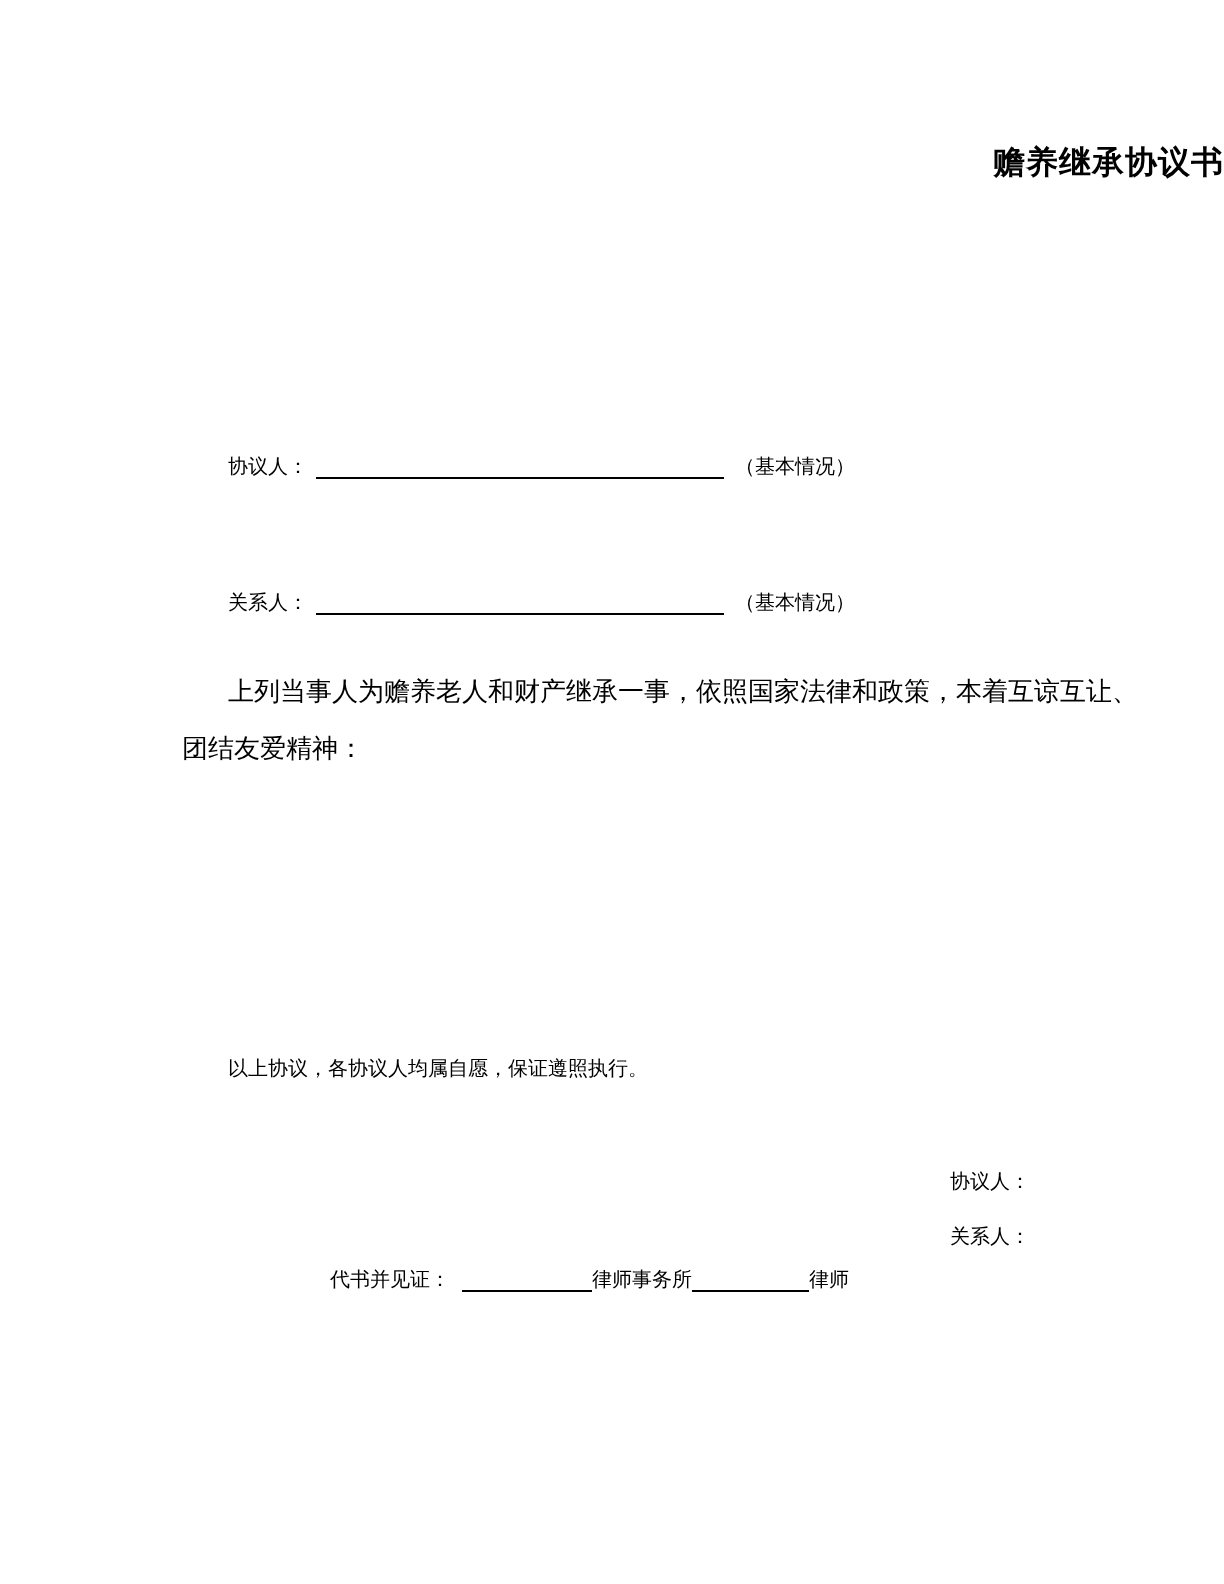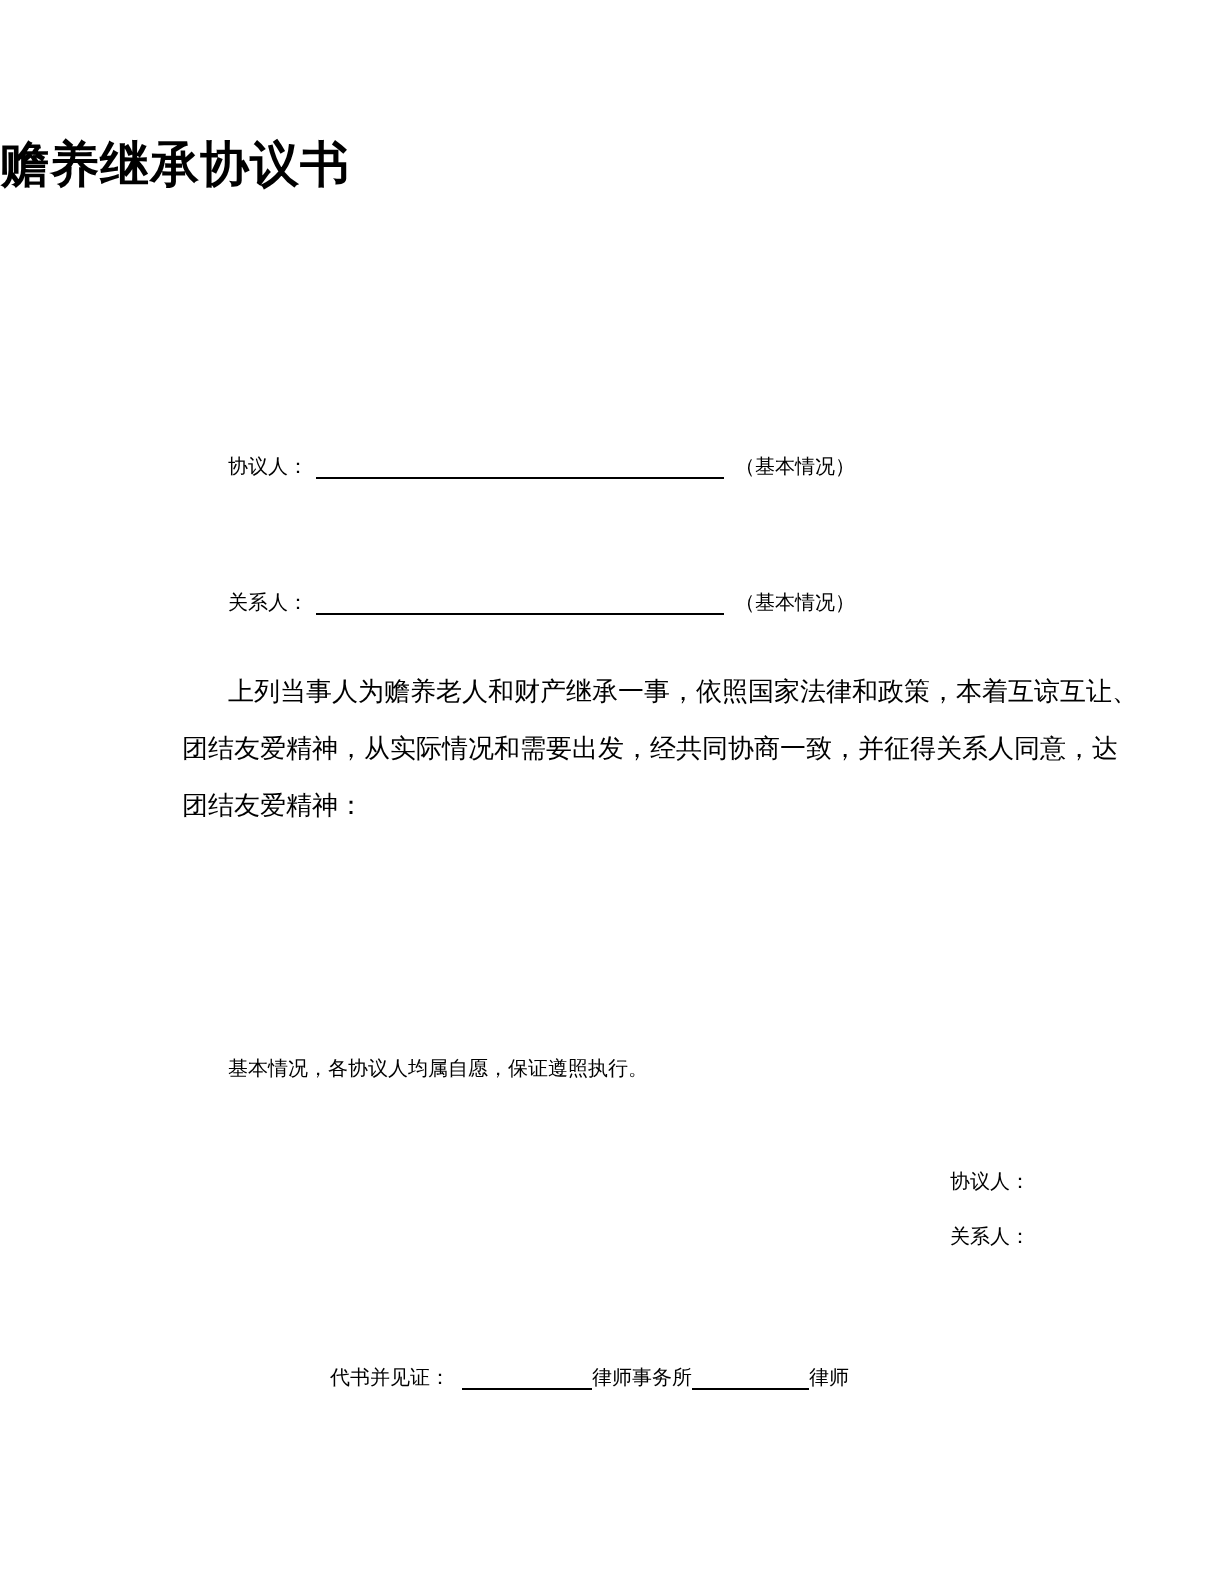--- a/index.html
+++ b/index.html
@@ -15,24 +15,24 @@
     background: #ffffff;
     color: #000000;
     font-family: "Liberation Serif", "DejaVu Serif", serif;
     overflow: hidden;
   }
   .doc-title {
     position: absolute;
     top: 134px;
     left: 0;
     width: 100%;
-    text-align: left;
-    font-family: Liberation Serif, serif;
+    text-align: right;
+    font-family: Liberation Mono, monospace;
     font-weight: 900;
-    font-size: 49px;
+    font-size: 32px;
     line-height: 62px;
     letter-spacing: 1px;
   }
   .line {
     position: absolute;
     font-size: 20px;
     line-height: 34px;
     white-space: nowrap;
   }
   .field-row-1 { top: 449px; left: 228px; }
@@ -51,46 +51,45 @@
     left: 182px;
     width: 900px;
     font-size: 26px;
     line-height: 57px;
   }
   .preamble .para-line { white-space: nowrap; }
   .preamble .para-line.first { text-indent: 46px; text-align: right; }
   .closing-line { top: 1051px; left: 228px; }
   .sig-line-1 { top: 1164px; left: 950px; }
   .sig-line-2 { top: 1219px; left: 950px; }
-  .witness-row { top: 1360px; left: 330px; }
+  .witness-row { top: 1262px; left: 330px; }
   .blank-firm { width: 130px; margin-left: 12px; }
   .blank-person { width: 117px; }
 </style>
 </head>
 <body>
 
 <div class="page">
 
   <div class="doc-title">赡养继承协议书</div>
 
   <div class="line field-row-1">
     <span>协议人：</span><span class="blank blank-field"></span><span class="field-note">（基本情况）</span>
   </div>
 
   <div class="line field-row-2">
     <span>关系人：</span><span class="blank blank-field"></span><span class="field-note">（基本情况）</span>
   </div>
 
   <div class="preamble">
     <div class="para-line first">上列当事人为赡养老人和财产继承一事，依照国家法律和政策，本着互谅互让、</div>
-    <div class="para-line">团结友爱精神，从实际情况和需要出发，经共同协商一致，并征得关系人同意，达</div>
     <div class="para-line">团结友爱精神：</div>
   </div>
 
-  <div class="line closing-line">基本情况，各协议人均属自愿，保证遵照执行。</div>
+  <div class="line closing-line">以上协议，各协议人均属自愿，保证遵照执行。</div>
 
   <div class="line sig-line-1">协议人：</div>
 
   <div class="line sig-line-2">关系人：</div>
 
   <div class="line witness-row">
     <span>代书并见证：</span><span class="blank blank-firm"></span><span>律师事务所</span><span class="blank blank-person"></span><span>律师</span>
   </div>
 
 </div>

